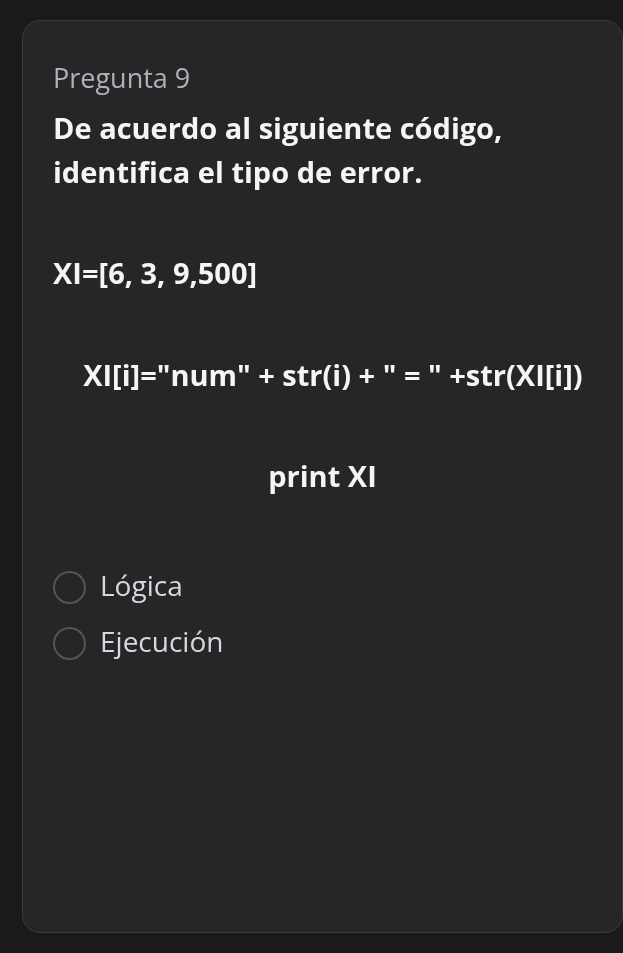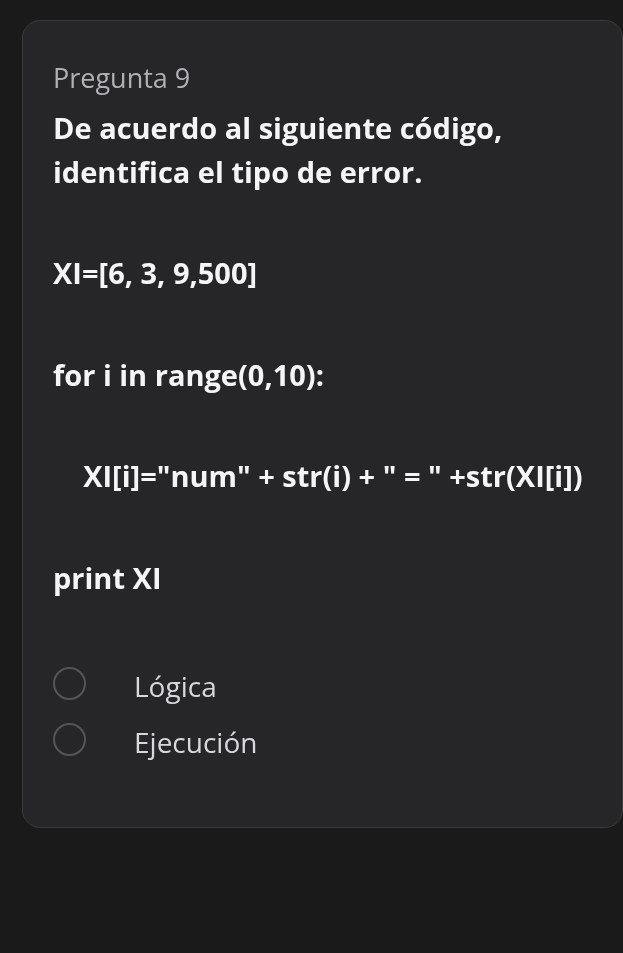--- a/index.html
+++ b/index.html
@@ -14,21 +14,21 @@
       height: 953px;
       padding: 20px 0 0 22px;
       overflow: hidden;
     }
     .card {
       background-color: #262629;
       border: 1px solid #3a3a3d;
       border-radius: 18px;
       padding: 38px 30px 40px 30px;
       width: 100%;
-      height: 808px;
+      height: 913px;
     }
     .question-label {
       color: #b0b0b5;
       font-size: 27px;
       font-weight: 400;
       margin-bottom: 10px;
     }
     .question-title {
       color: #f5f5f5;
       font-size: 29px;
@@ -41,30 +41,30 @@
       font-size: 29px;
       font-weight: 700;
       line-height: 1.5;
       margin-bottom: 43px;
     }
     .code-line {
       margin-bottom: 58px;
     }
     .code-line:last-child {
       margin-bottom: 0;
+      text-align: center;
     }
     .options {
       margin-top: 68px;
     }
     .option {
       display: flex;
-      align-items: flex-start;
+      align-items: flex-end;
       margin-bottom: 18px;
       cursor: pointer;
-      gap: 34px;
     }
     .radio-circle {
       width: 33px;
       height: 33px;
       border: 2px solid #555558;
       border-radius: 50%;
       margin-right: 14px;
       flex-shrink: 0;
     }
     .option-label {
@@ -75,21 +75,20 @@
   </style>
 </head>
 <body>
 
 <div class="card">
   <div class="question-label">Pregunta 9</div>
   <div class="question-title">De acuerdo al siguiente código, identifica el tipo de error.</div>
 
   <div class="code-block">
     <div class="code-line">XI=[6, 3, 9,500]</div>
-    <div class="code-line">for i in range(0,10):</div>
     <div class="code-line" style="white-space: pre-wrap;">    XI[i]="num" + str(i) + " = " +str(XI[i])</div>
     <div class="code-line">print XI</div>
   </div>
 
   <div class="options">
     <div class="option">
       <div class="radio-circle"></div>
       <span class="option-label">Lógica</span>
     </div>
     <div class="option">

